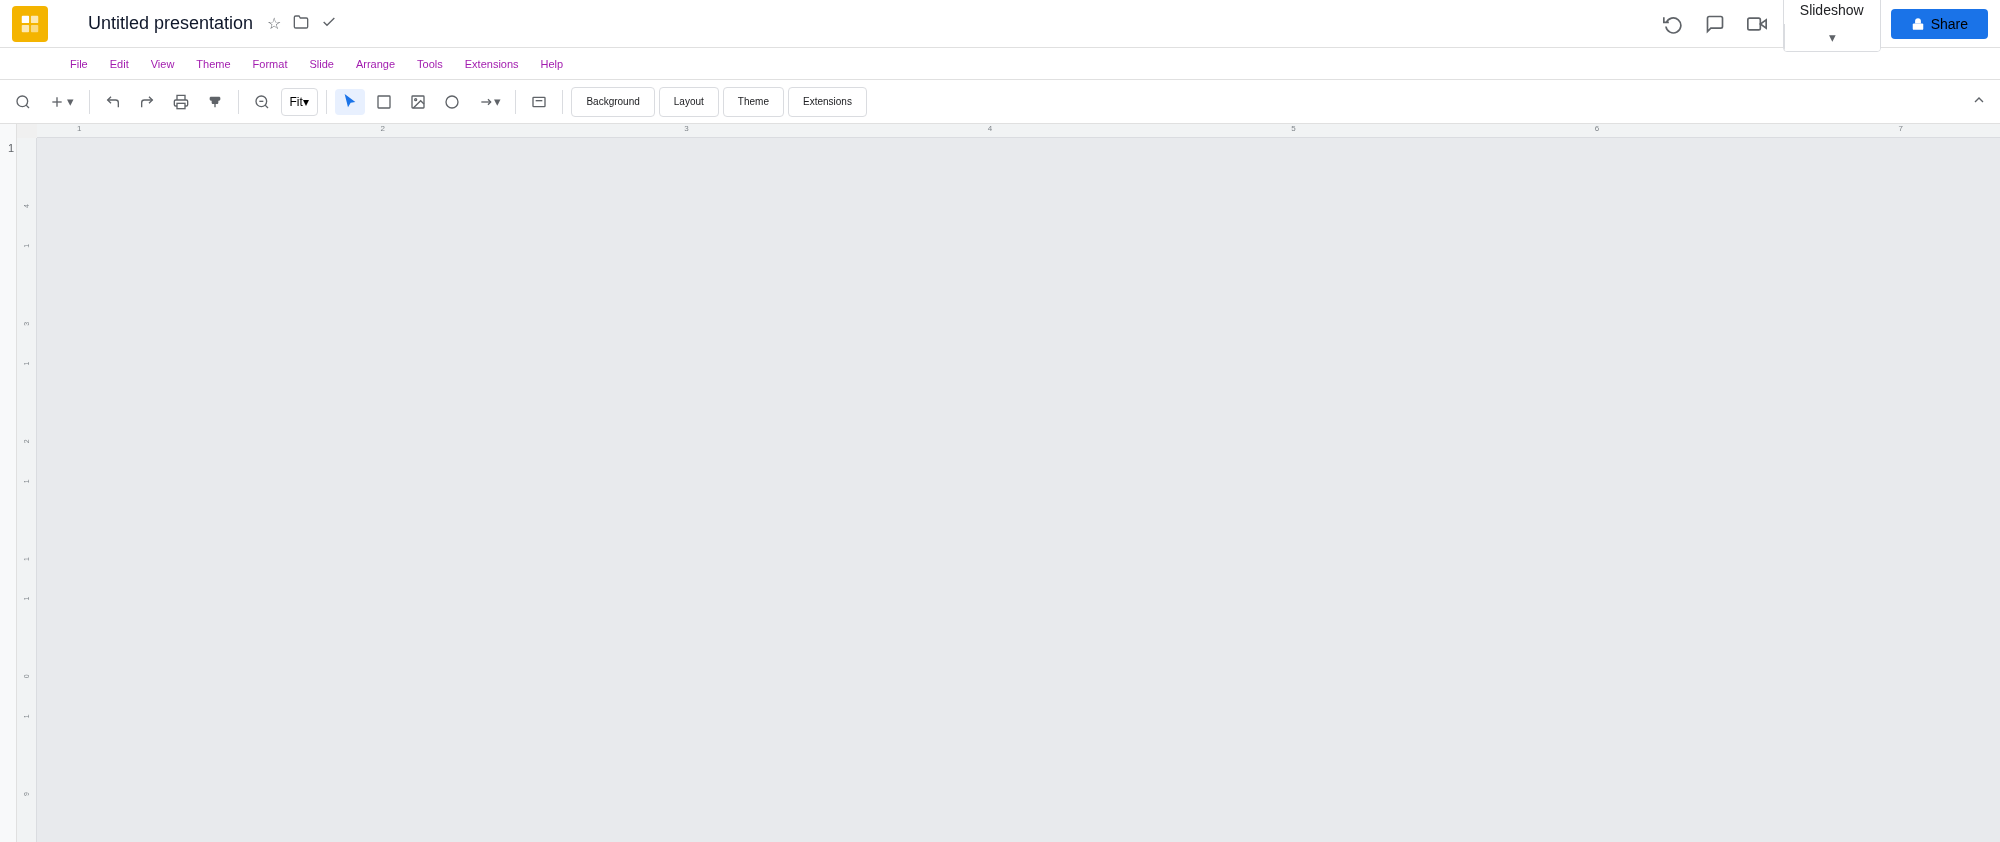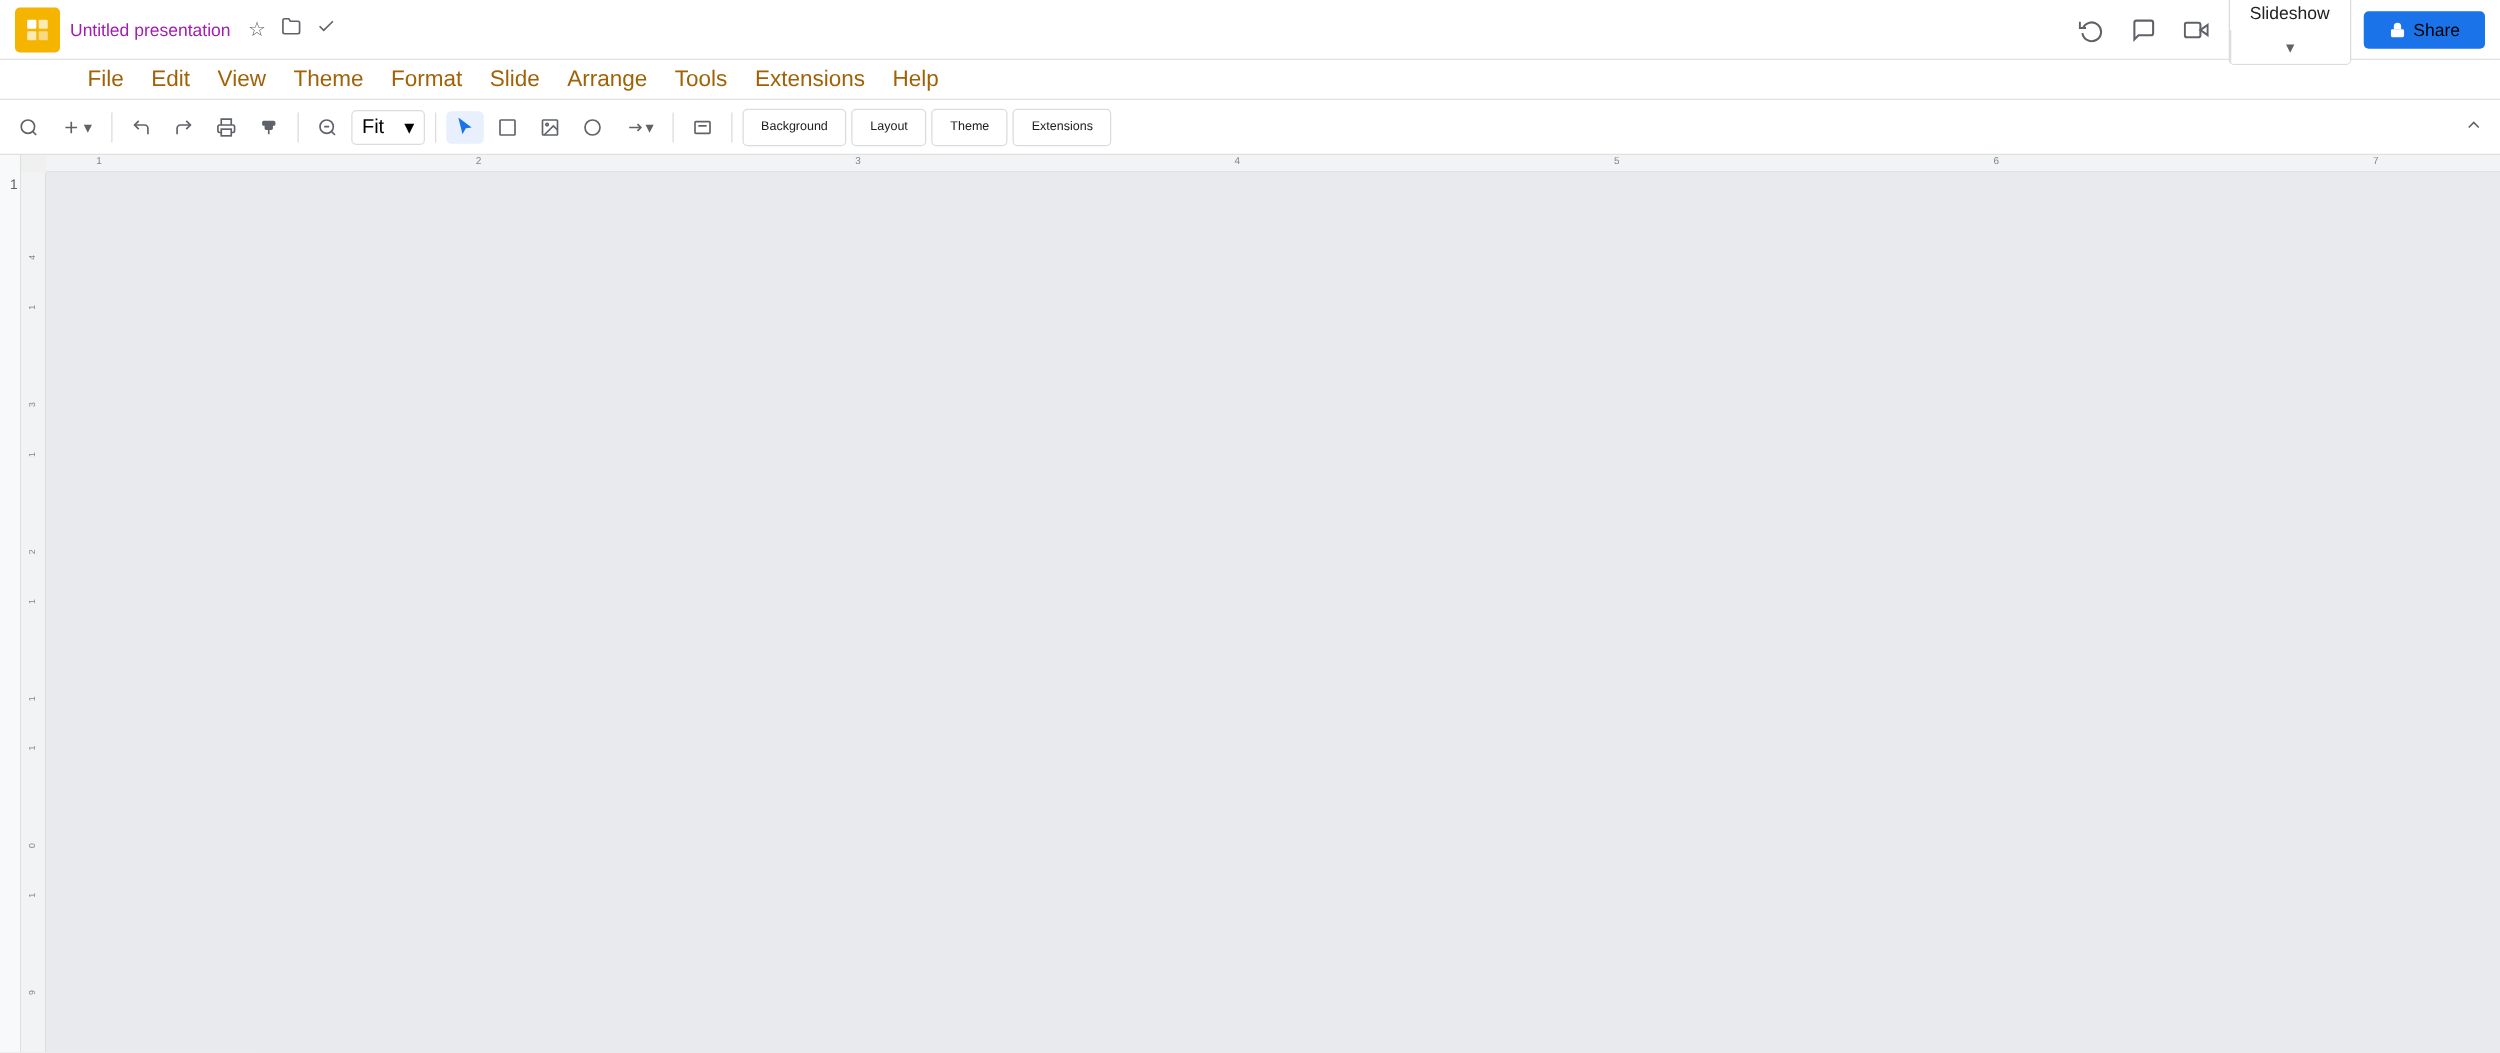--- a/index.html
+++ b/index.html
@@ -6,44 +6,44 @@
     body { font-family: 'Arial', sans-serif; background: #f0f0f0; width: 2000px; height: 842px; overflow: hidden; display: flex; flex-direction: column; }
 
     
     #topbar {
       display: flex; align-items: center; background: #fff;
       padding: 4px 12px; border-bottom: 1px solid #e0e0e0;
       height: 48px; gap: 8px; position: relative;
     }
     #app-icon { width: 36px; height: 36px; background: #f4b400; border-radius: 4px; display: flex; align-items: center; justify-content: center; }
     #app-icon svg { width: 22px; height: 22px; }
-    #doc-title { font-size: 14px; color: #a21caf; margin-right: 4px; }
+    #doc-title { font-size: 18px; color: #0f172a; margin-right: 4px; margin-left: 32px; }
     .title-icon { color: #5f6368; cursor: pointer; font-size: 16px; margin: 0 2px; }
     #topbar-right { margin-left: auto; display: flex; align-items: center; gap: 10px; }
     #history-btn, #comments-btn, #meet-btn { background: none; border: none; cursor: pointer; color: #5f6368; padding: 6px; border-radius: 50%; display: flex; align-items: center; }
     #slideshow-btn-group { display: flex; border: 1.5px solid #dadce0; border-radius: 4px; overflow: hidden; flex-direction: column; }
     #slideshow-btn { background: #fff; border: none; padding: 6px 16px; font-size: 14px; cursor: pointer; color: #202124; font-weight: 500; }
     #slideshow-dropdown { background: #fff; border: none; border-left: 1px solid #dadce0; padding: 6px 8px; cursor: pointer; color: #5f6368; }
     #share-btn { background: #1a73e8; color: #000000; border: none; border-radius: 4px; padding: 7px 20px; font-size: 14px; cursor: pointer; font-weight: 500; display: flex; align-items: center; gap: 6px; }
 
     
     #menubar {
       background: #fff; display: flex; align-items: center; padding: 0 60px;
       height: 32px; border-bottom: 1px solid #e0e0e0; gap: 2px;
     }
-    .menu-item { font-size: 18px; color: #a16207; padding: 4px 10px; cursor: pointer; border-radius: 4px; }
+    .menu-item { font-size: 11px; color: #a21caf; padding: 4px 10px; cursor: pointer; border-radius: 4px; }
 
     
     #toolbar {
       background: #fff; display: flex; align-items: center; padding: 4px 8px;
       height: 44px; border-bottom: 1px solid #e0e0e0; gap: 4px;
     }
     .toolbar-btn { background: none; border: none; cursor: pointer; color: #5f6368; padding: 5px 7px; border-radius: 4px; font-size: 13px; display: flex; align-items: center; }
     .toolbar-separator { width: 1px; height: 24px; background: #dadce0; margin: 0 4px; }
-    #zoom-control { display: flex; align-items: center; border: 1px solid #dadce0; border-radius: 4px; padding: 2px 8px; font-size: 16px; cursor: pointer; height: 28px; gap: 16px; }
+    #zoom-control { display: flex; align-items: center; border: 1px solid #dadce0; border-radius: 4px; padding: 2px 8px; font-size: 12px; cursor: pointer; height: 28px; gap: 0; }
     .toolbar-action-btn { background: #fff; border: 1px solid #dadce0; border-radius: 4px; padding: 4px 14px; font-size: 10px; cursor: pointer; color: #202124; height: 30px; }
     #toolbar-right { margin-left: auto; }
     #collapse-btn { background: none; border: none; cursor: pointer; color: #5f6368; padding: 5px; }
 
     
     #main { display: flex; flex: 1; overflow: hidden; }
 
     
     #slides-panel {
       width: 205px; background: #f8f9fa; border-right: 1px solid #e0e0e0;

